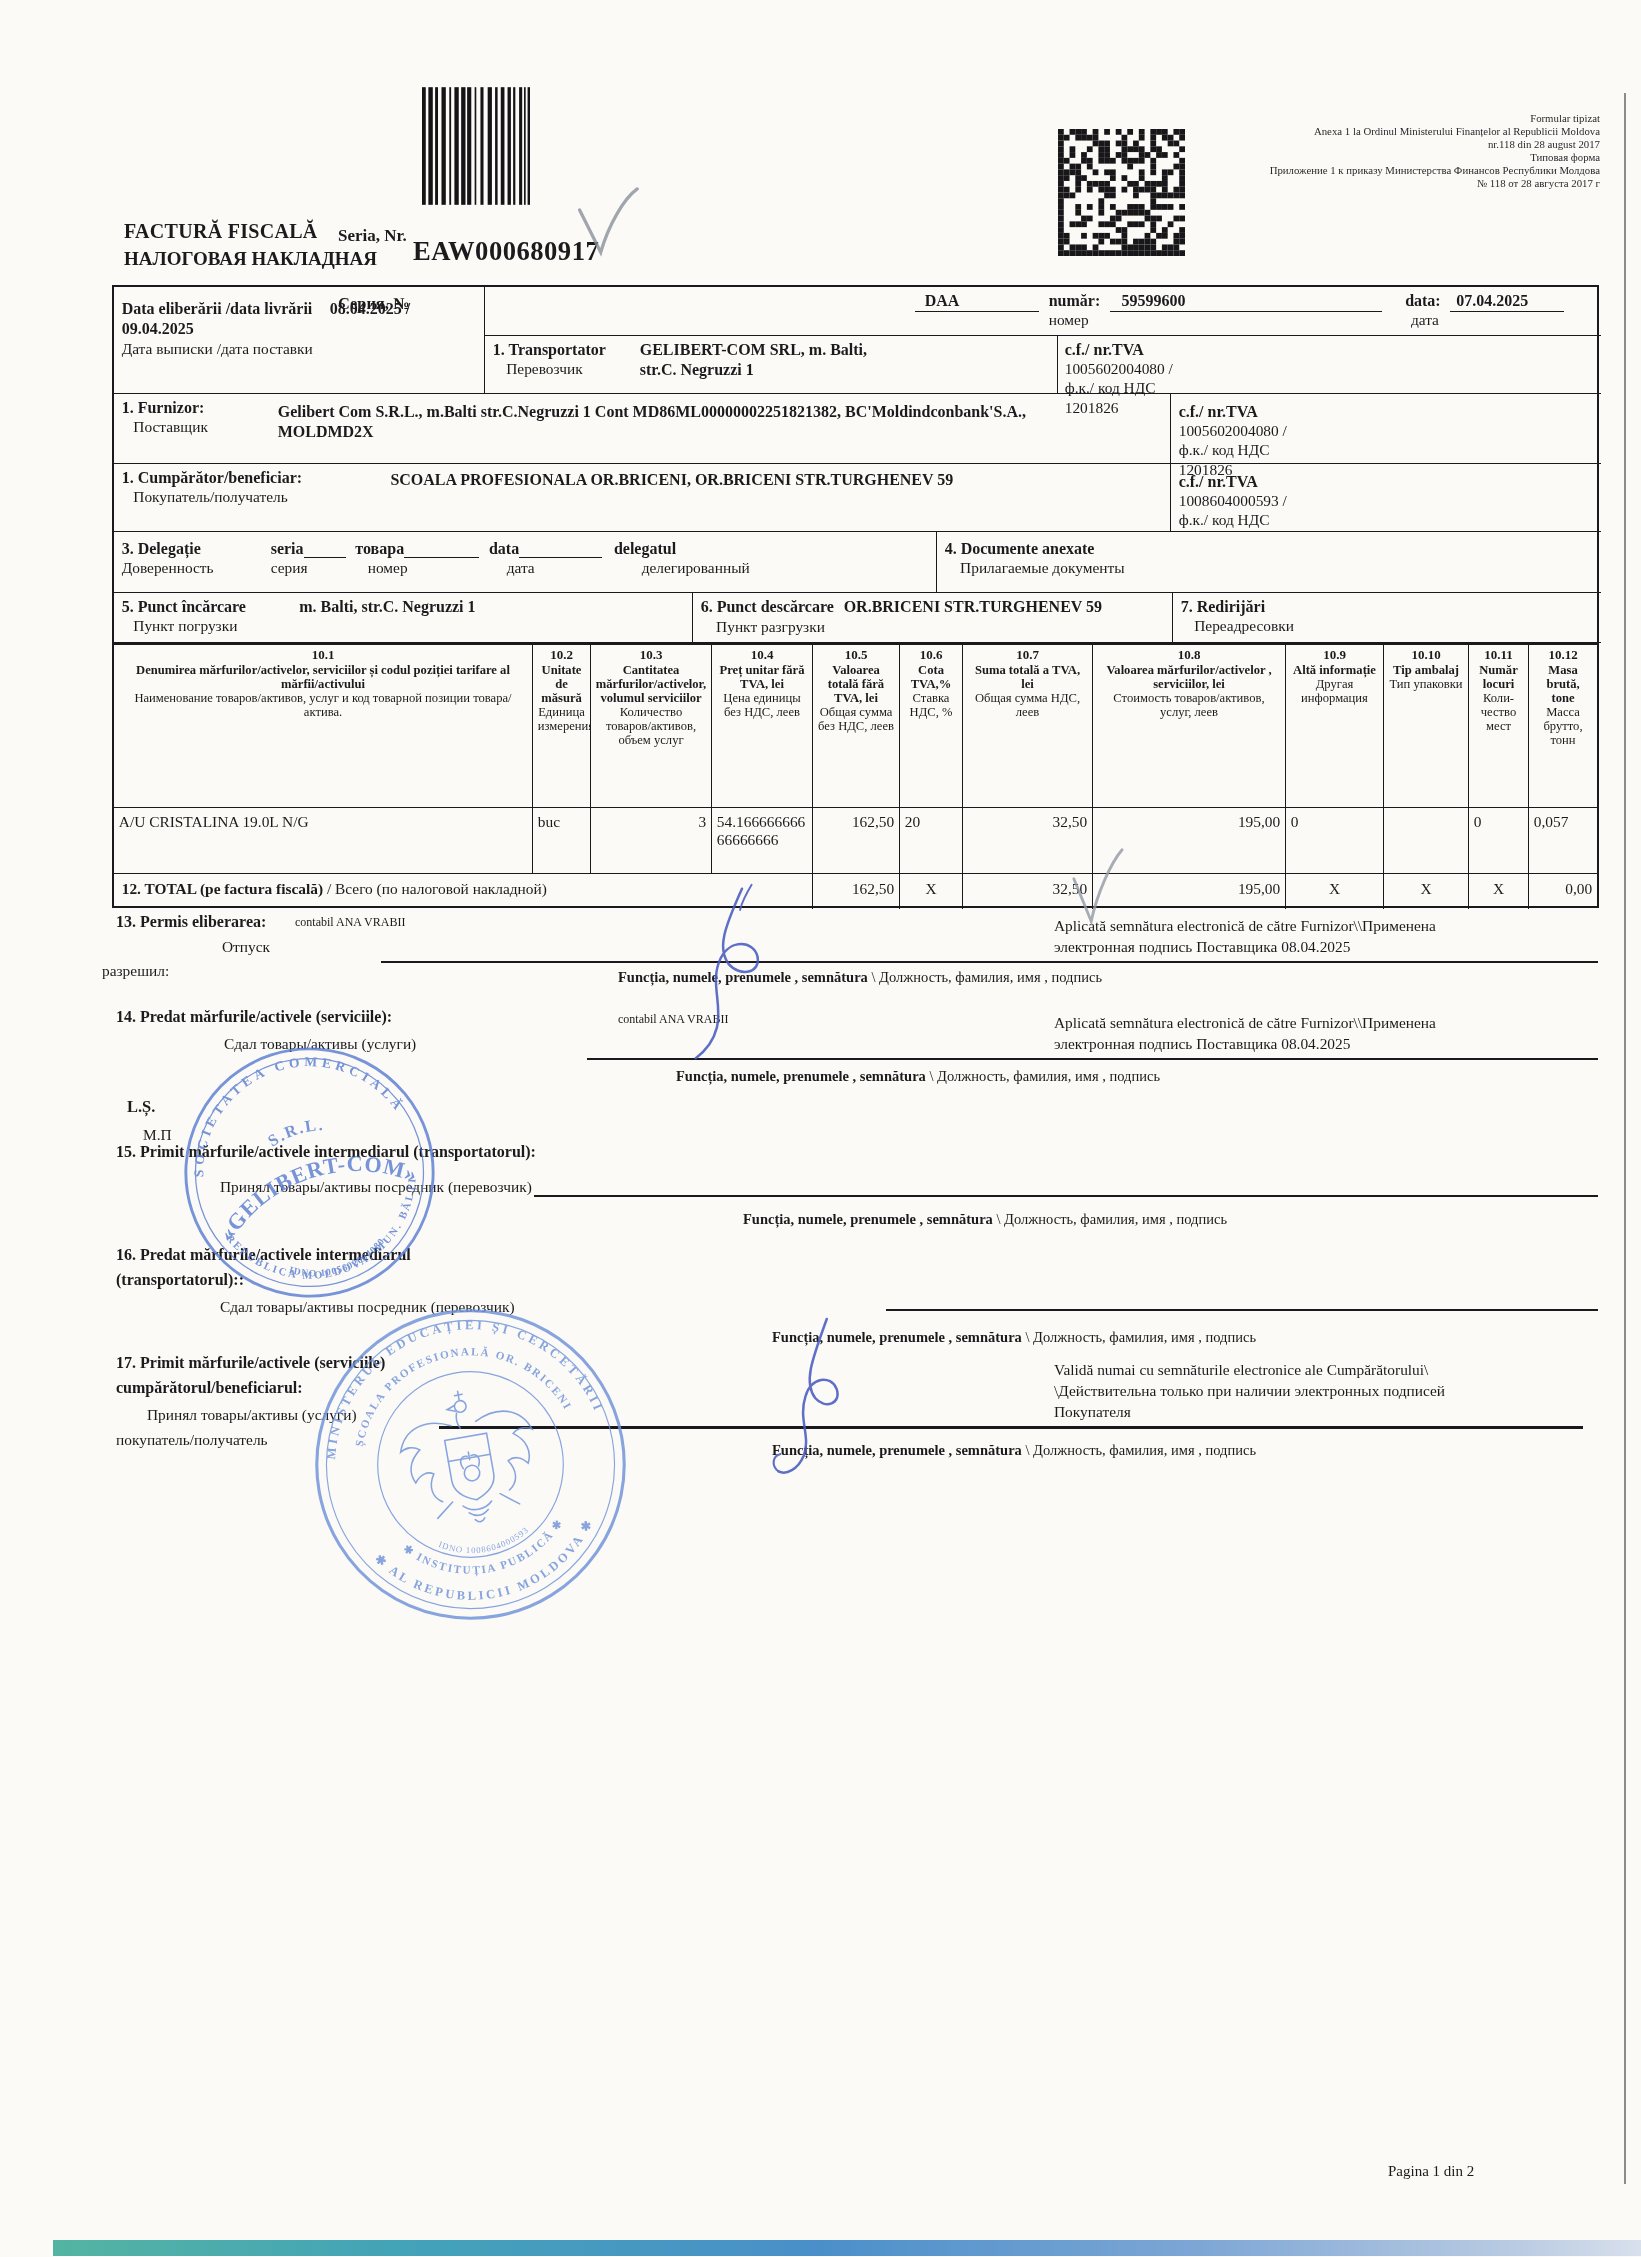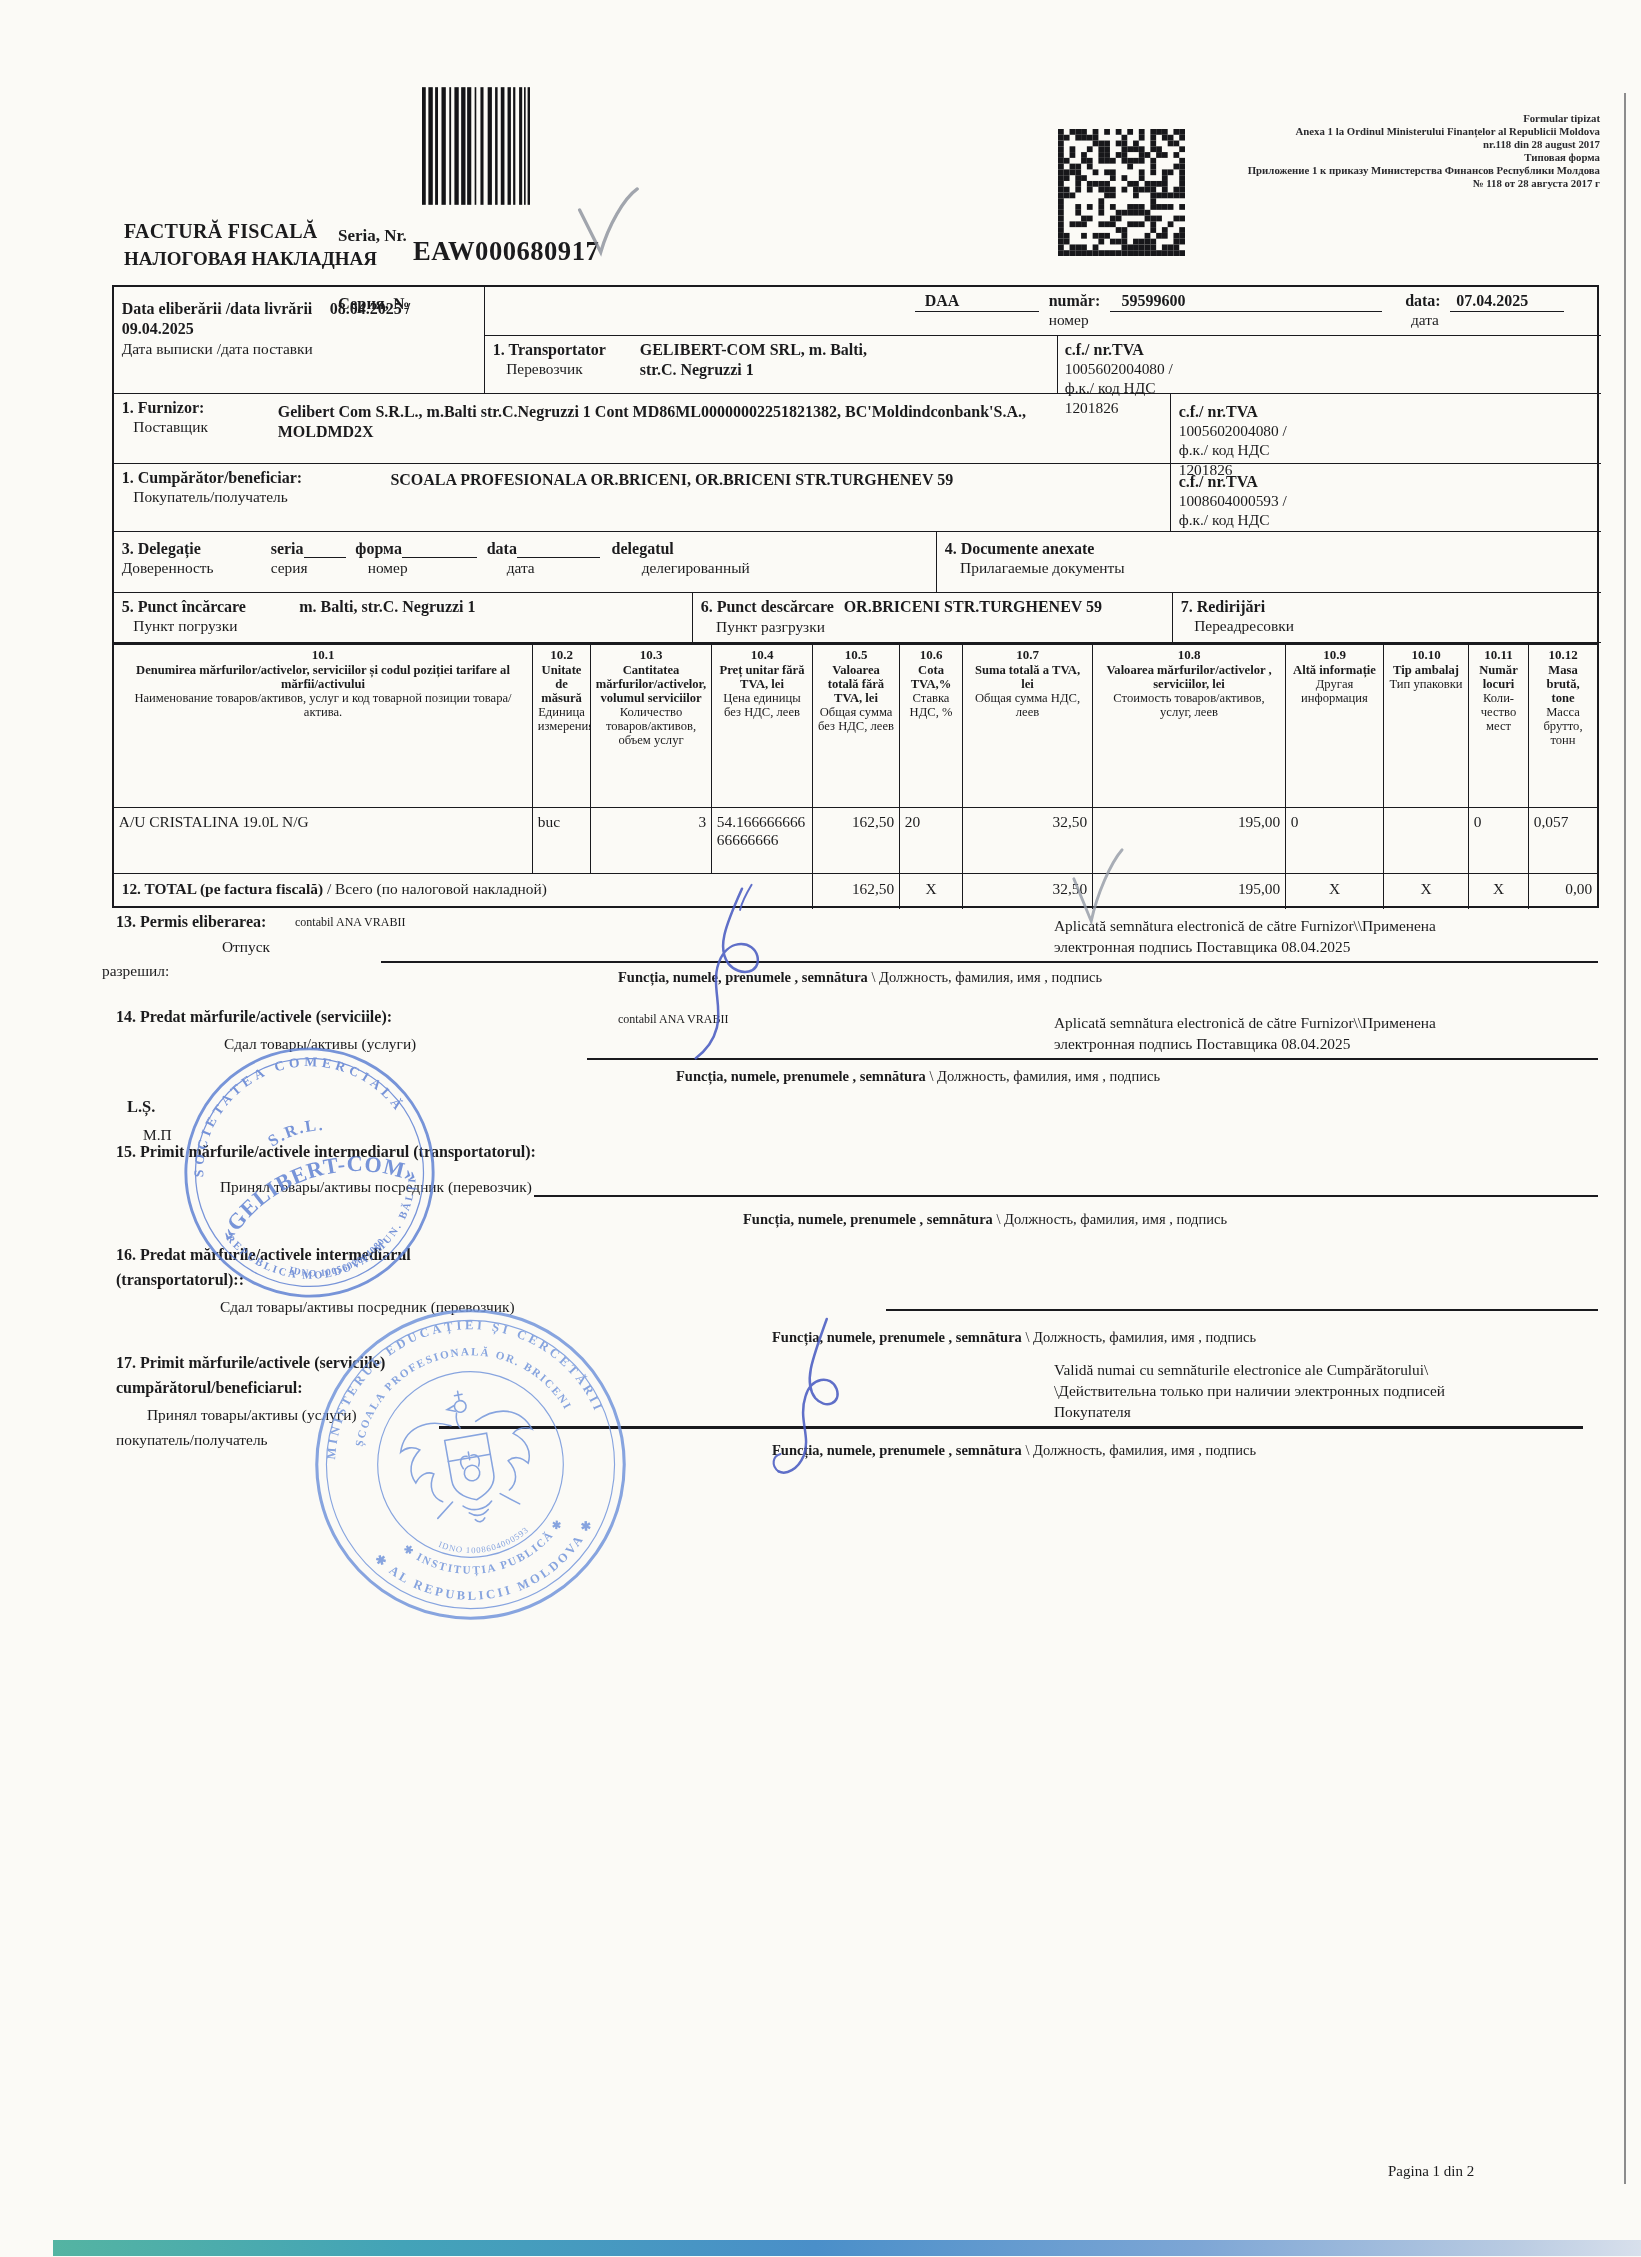--- a/index.html
+++ b/index.html
@@ -6,21 +6,21 @@
   html,body { background:#e9e9e6; }
   #page {
     position:relative; width:1641px; height:2257px; margin:0 auto;
     background:#fbfaf6; overflow:hidden;
     font-family:"Liberation Serif", serif; color:#1b1b1d;
   }
   .abs { position:absolute; }
   .b { font-weight:bold; }
   
   .fineprint { left:1101px; top:112px; width:499px; text-align:right;
-    font-size:10.8px; font-weight:bold; line-height:13px; color:#2a2a2e; }
+    font-size:10.8px; font-weight:normal; line-height:13px; color:#2a2a2e; }
   .title-ro { left:124px; top:220px; font-size:20px; font-weight:bold; letter-spacing:0.3px; }
   .title-ru { left:124px; top:248px; font-size:19px; font-weight:bold; }
   .seria-ro { left:338px; top:226px; font-size:17px; font-weight:bold; }
   .seria-ru { left:338px; top:254px; font-size:16.4px; font-weight:bold;margin-top:40px; }
   .eaw { left:413px; top:236px; font-size:26.6px; font-weight:bold; letter-spacing:0.5px; }
   #barcode { left:422px; top:87px; width:108px; height:118px; }
   #datamatrix { left:1058px; top:129px; width:127px; height:127px; }
   
   .form { left:112px; top:285px; width:1487px; height:623px; border:2.4px solid #1a1a1e; }
   .bx { position:absolute; border-color:#1a1a1e; border-style:solid; border-width:0; padding:3.9px 7.7px; }
@@ -448,21 +448,21 @@
         </div>
       <div class="cfline">
           <span class="rulab l">ф.к./ код НДС</span>
         </div>
     </div>
 
     <div class="bx br bb" style="left:0;top:244px;width:823px;height:62px;padding-top:7.7px">
       <div>
         <span class="lab" style="display:inline-block;width:145px">3. Delegație</span>
         <span class="lab">seria</span><span class="blank" style="width:42px"></span>
-        <span class="lab" style="padding-left:5.8px">форма</span><span class="blank" style="width:75px"></span>
+        <span class="lab" style="padding-left:5.8px">товара</span><span class="blank" style="width:75px"></span>
         <span class="lab" style="padding-left:5.8px">data</span><span class="blank" style="width:83px"></span>
         <span class="lab" style="padding-left:7.7px">delegatul</span>
       </div>
       <div>
         <span class="rulab" style="display:inline-block;width:145px">Доверенность</span>
         <span class="rulab" style="display:inline-block;width:93px">серия</span>
         <span class="rulab" style="display:inline-block;width:135px">номер</span>
         <span class="rulab" style="display:inline-block;width:131px">дата</span>
         <span class="rulab">делегированный</span>
       </div>

